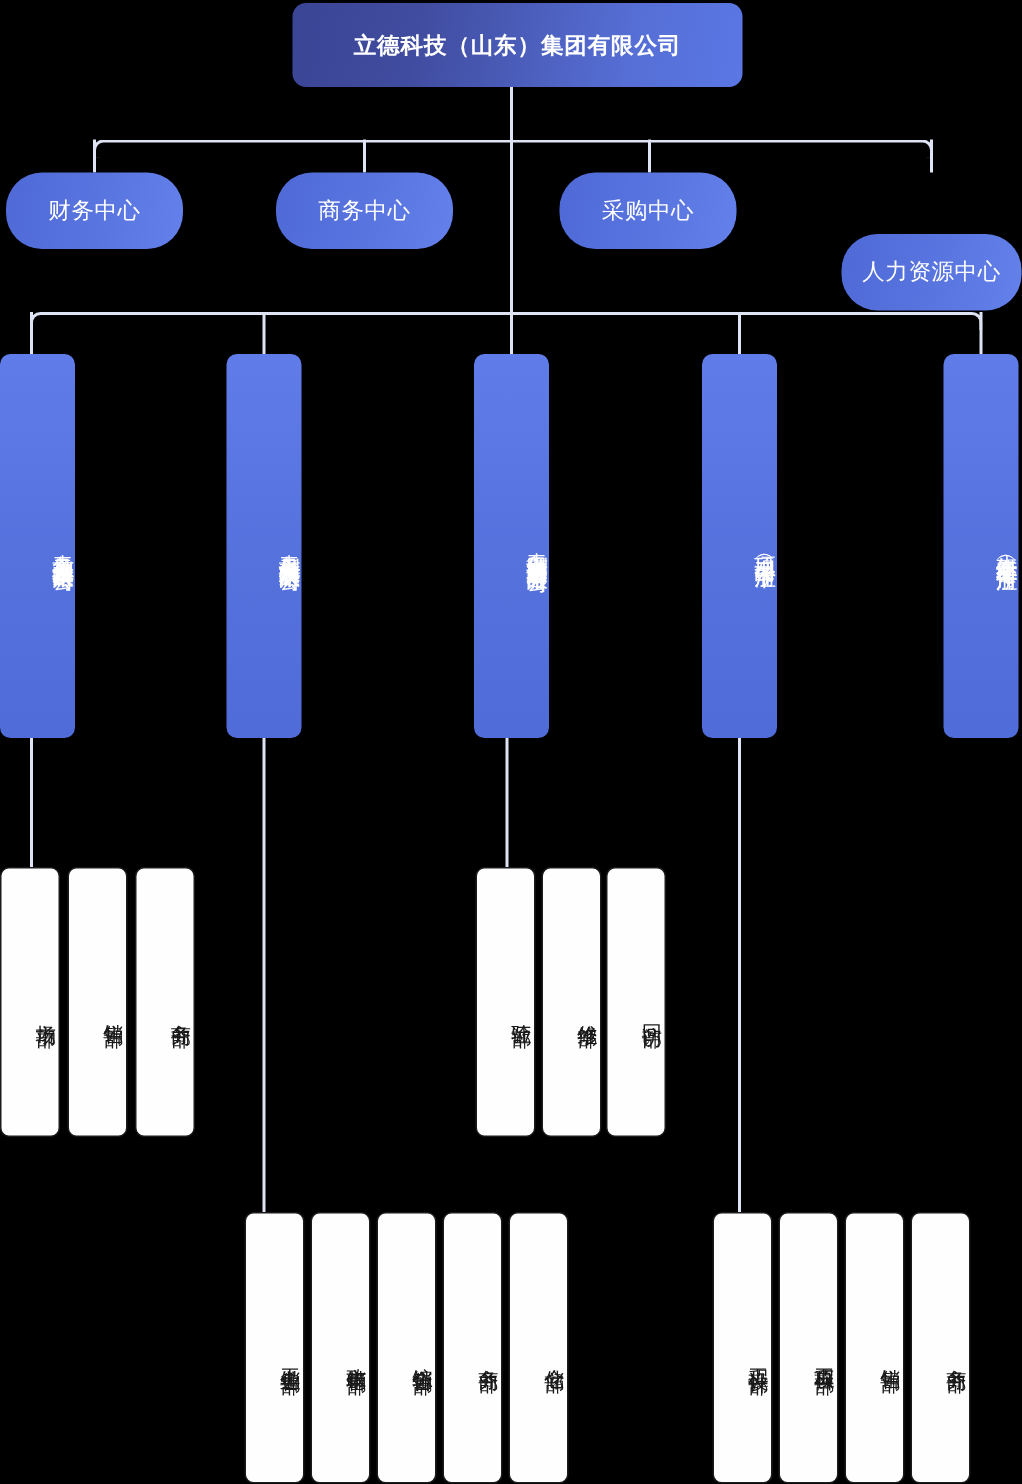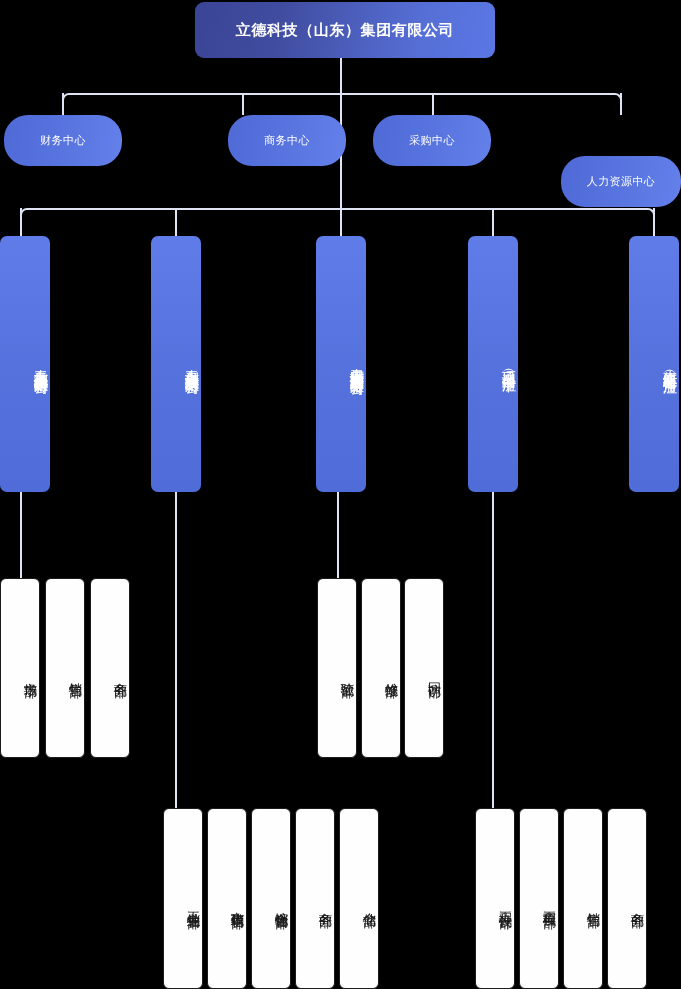--- a/index.html
+++ b/index.html
@@ -8,21 +8,21 @@
   #chart{position:relative;width:681px;height:989px;background:#000;}
 
   .node{position:absolute;box-sizing:border-box;display:flex;
         align-items:center;justify-content:center;color:#fff;
         border-radius:7px;text-align:center;}
 
   .root{background:linear-gradient(100deg,#3b4596 0%,#404c9f 28%,#566fd6 75%,#5a77e4 100%);
         font-weight:bold;font-size:15px;letter-spacing:.6px;border-radius:9px;}
 
   .center{background:linear-gradient(100deg,#4f6ad6 0%,#5975e0 55%,#6480ea 100%);
-          font-size:11px;letter-spacing:.4px;border-radius:24px;}
+          font-size:15px;letter-spacing:.4px;border-radius:24px;}
 
   .sub{background:linear-gradient(180deg,#5f7ce8 0%,#5471dc 55%,#4f6cd8 100%);
        font-size:14.5px;letter-spacing:1px;
        writing-mode:vertical-rl;text-orientation:upright;
        padding:12px 0;align-items:flex-start;}
 
   .dept{position:absolute;box-sizing:border-box;background:#fefefe;
         border:1.6px solid #1b1b1b;border-radius:6px;color:#181818;
         font-size:13.5px;letter-spacing:1px;
         writing-mode:vertical-rl;text-orientation:upright;
@@ -43,21 +43,21 @@
 
   <div class="ln lnv" style="left:340px;top:58px;width:2px;height:150px;"></div>
 
   <div class="lnb" style="left:62px;top:93px;width:560px;height:12px;border-radius:7px 7px 0 0;"></div>
   <div class="ln lnv" style="left:62px;top:93px;width:2px;height:22px;"></div>
   <div class="ln lnv" style="left:242px;top:93px;width:2px;height:22px;"></div>
   <div class="ln lnv" style="left:432px;top:93px;width:2px;height:22px;"></div>
   <div class="ln lnv" style="left:620px;top:93px;width:2px;height:22px;"></div>
 
   <div class="node center" style="left:4px;top:115px;width:118px;height:51px;">财务中心</div>
-  <div class="node center" style="left:184px;top:115px;width:118px;height:51px;margin-left:44px;">商务中心</div>
+  <div class="node center" style="left:184px;top:115px;width:118px;height:51px;">商务中心</div>
   <div class="node center" style="left:373px;top:115px;width:118px;height:51px;">采购中心</div>
   <div class="node center" style="left:561px;top:115px;width:120px;height:51px;margin-top:41px;">人力资源中心</div>
 
   <div class="lnb" style="left:20px;top:208px;width:635px;height:12px;border-radius:7px 7px 0 0;"></div>
   <div class="ln lnv" style="left:20px;top:208px;width:2px;height:28px;"></div>
   <div class="ln lnv" style="left:175px;top:208px;width:2px;height:28px;"></div>
   <div class="ln lnv" style="left:340px;top:208px;width:2px;height:28px;"></div>
   <div class="ln lnv" style="left:492px;top:208px;width:2px;height:28px;"></div>
   <div class="ln lnv" style="left:653px;top:208px;width:2px;height:28px;"></div>
 

